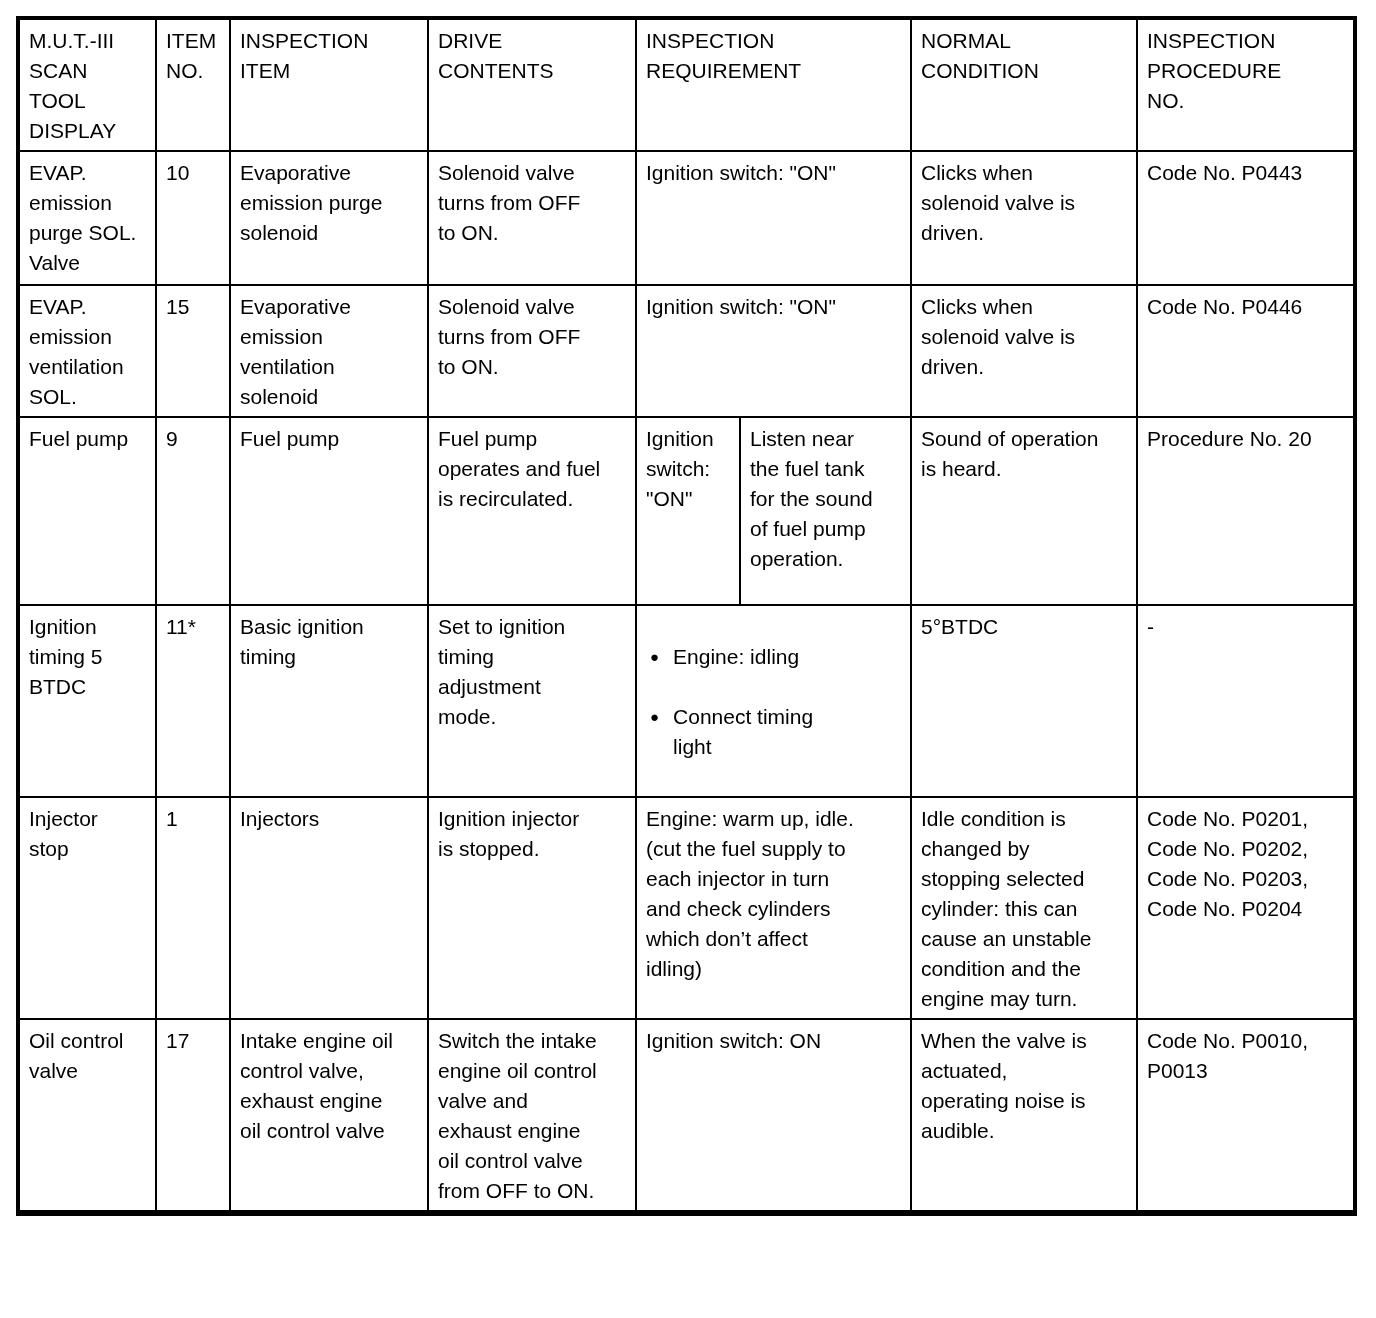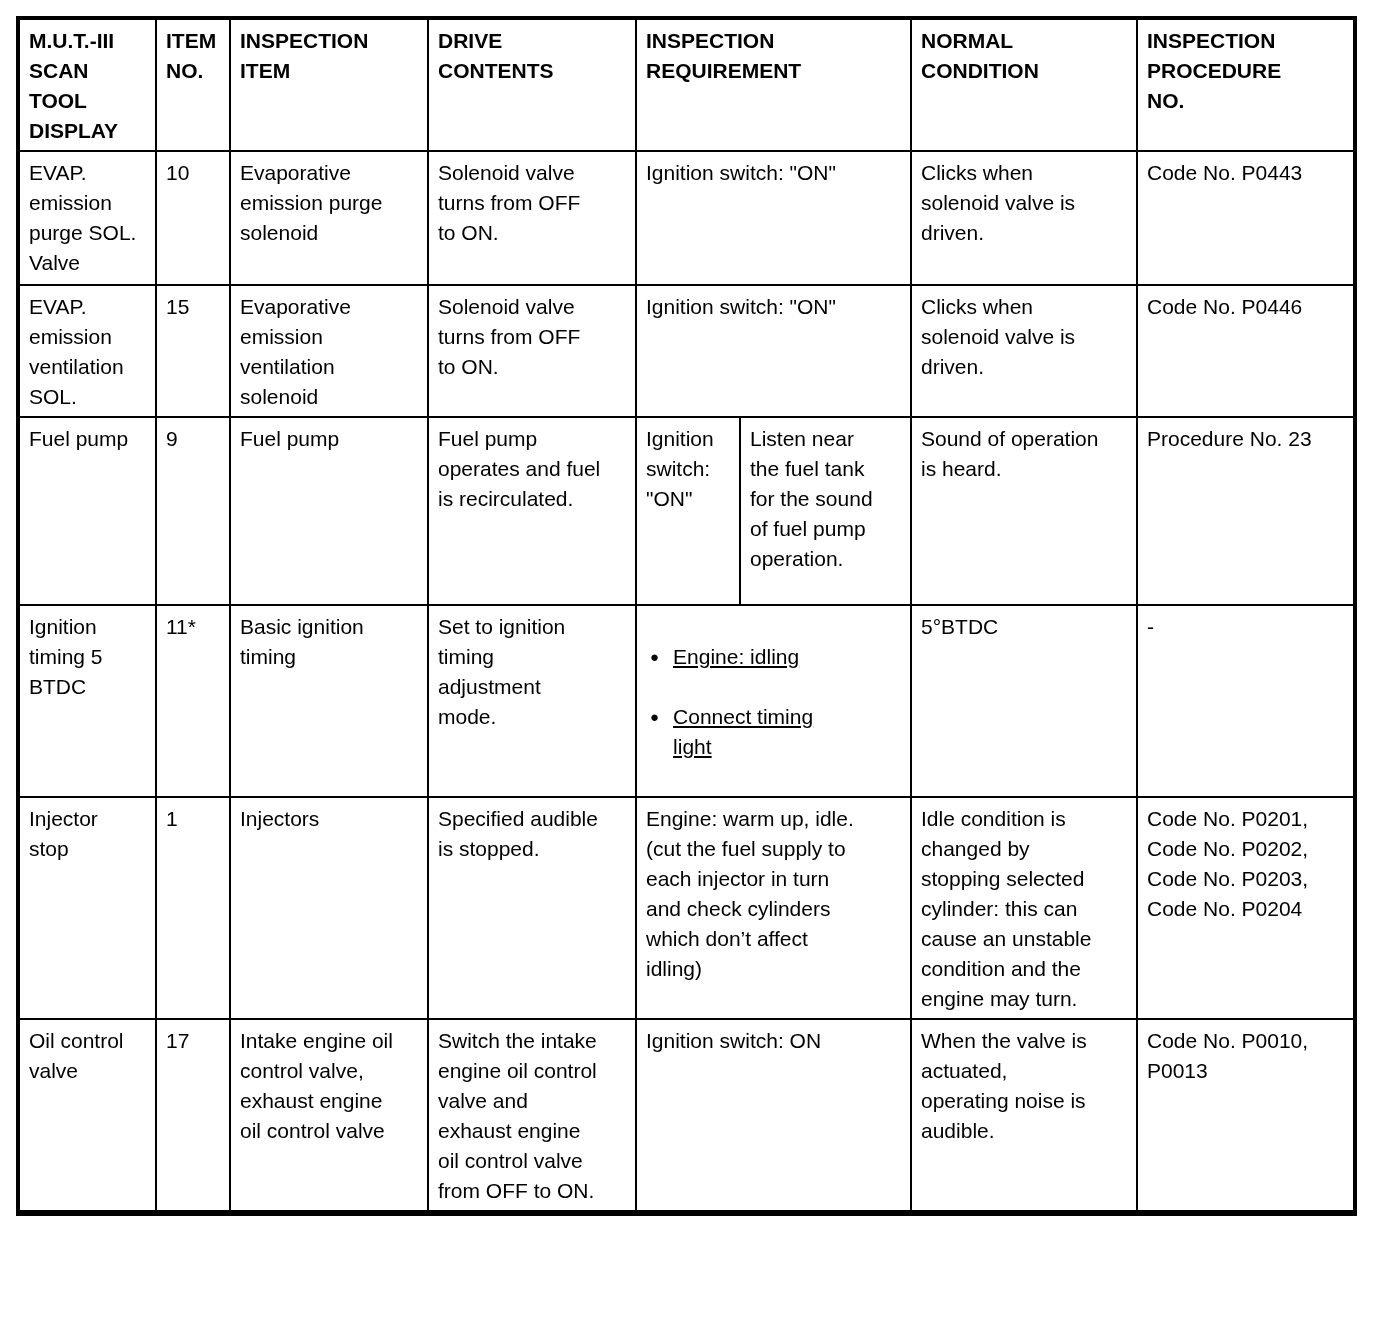--- a/index.html
+++ b/index.html
@@ -20,40 +20,39 @@
     vertical-align: top;
     text-align: left;
     padding: 6px 8px 4px 9px;
     font-size: 21px;
     line-height: 30px;
     white-space: pre-line;
     overflow: hidden;
     font-weight: normal;
   }
   table.spec th {
-    font-weight: bold;
+    font-weight: normal;
   }
   table.spec tr:last-child td {
     border-bottom: 6px solid #000;
   }
   .bullet-row {
     display: flex;
     align-items: flex-start;
     padding-left: 4px;
   }
   .bullet {
     flex: 0 0 auto;
     font-size: 15px;
     line-height: 30px;
     margin-right: 14px;
   }
   .bullet-text {
     flex: 1 1 auto;
     white-space: pre-line;
-    text-decoration: underline;
   }
 </style>
 </head>
 <body>
 
 <table class="spec">
   <colgroup>
     <col style="width:138px">
     <col style="width:74px">
     <col style="width:198px">
@@ -136,21 +135,21 @@
     <td>Ignition
 switch:
 "ON"</td>
     <td>Listen near
 the fuel tank
 for the sound
 of fuel pump
 operation.</td>
     <td>Sound of operation
 is heard.</td>
-    <td>Procedure No. 23</td>
+    <td>Procedure No. 20</td>
   </tr>
 
   <tr style="height:130px">
     <td>Ignition
 timing 5
 BTDC</td>
     <td>11*</td>
     <td>Basic ignition
 timing</td>
     <td>Set to ignition
@@ -170,21 +169,21 @@
     </td>
     <td>5°BTDC</td>
     <td>-</td>
   </tr>
 
   <tr style="height:179px">
     <td>Injector
 stop</td>
     <td>1</td>
     <td>Injectors</td>
-    <td>Specified audible
+    <td>Ignition injector
 is stopped.</td>
     <td colspan="2">Engine: warm up, idle.
 (cut the fuel supply to
 each injector in turn
 and check cylinders
 which don’t affect
 idling)</td>
     <td>Idle condition is
 changed by
 stopping selected

